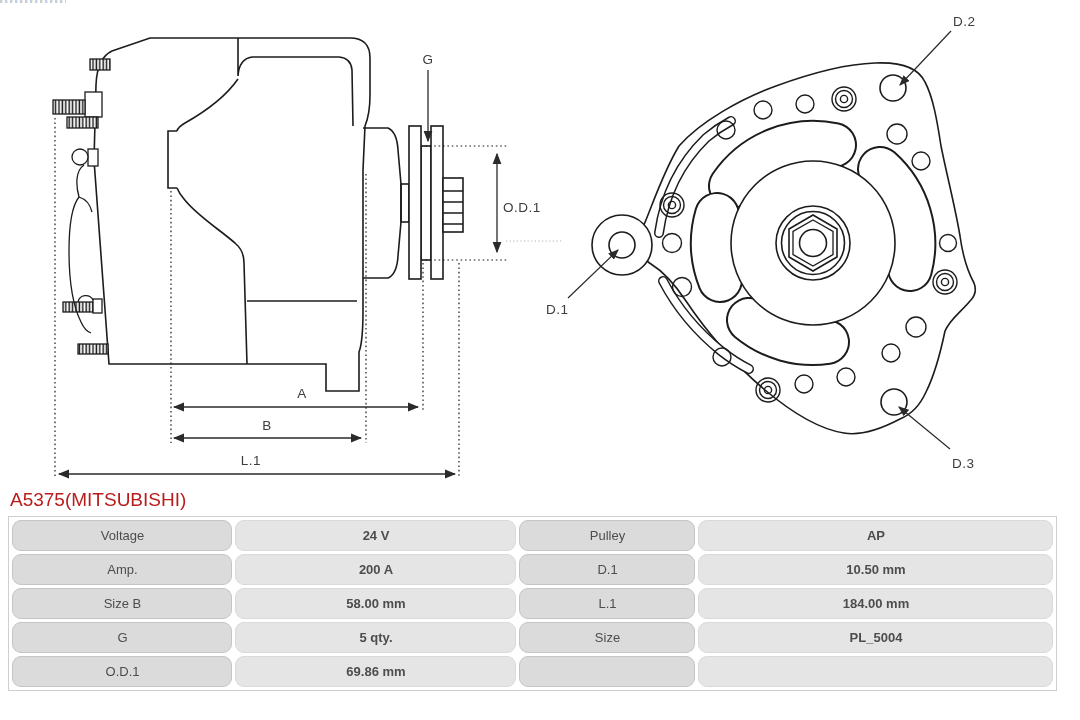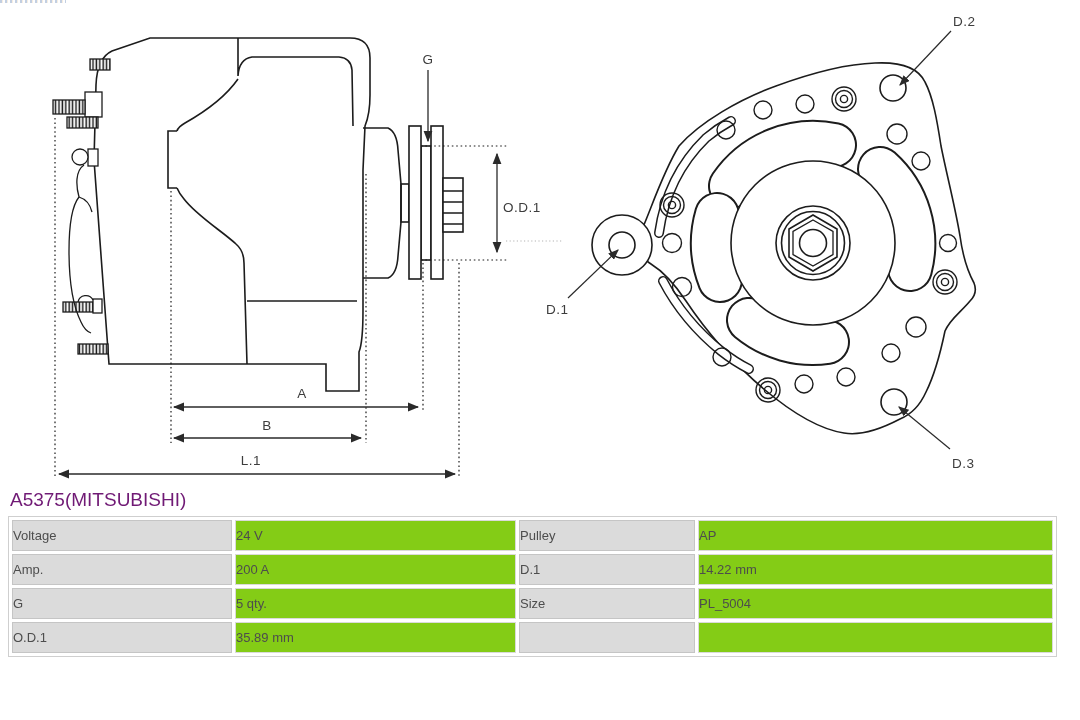--- a/index.html
+++ b/index.html
@@ -6,24 +6,24 @@
   body{width:1080px;height:720px;position:relative;overflow:hidden;
        font-family:"Liberation Sans", sans-serif;}
   .corner-artifact{position:absolute;left:0;top:0;width:66px;height:3px;opacity:.75;
        background:repeating-linear-gradient(90deg,#aebfd8 0 2px,#f3e8d8 2px 3px,transparent 3px 5px);}
   .drawing-wrap{position:absolute;left:0;top:0;width:1080px;height:488px;}
   svg text{font-family:"Liberation Sans", sans-serif;font-size:13.5px;fill:#3d3d3d;letter-spacing:.5px;}
   .page-title{position:absolute;left:10px;top:489px;font-size:19px;font-weight:400;}
   table.specs{position:absolute;left:8px;top:516px;width:1049px;
        border-collapse:separate;border-spacing:3px;border:1px solid #cfcfcf;
        font-size:13px;color:#4d4d4d;table-layout:fixed;}
-  table.specs td{height:29px;vertical-align:middle;text-align:left;padding:0 10px 0 0;
-       overflow:hidden;white-space:nowrap;}
+  table.specs td{height:29px;vertical-align:middle;text-align:center;padding:0 10px 0 11px;
+       overflow:hidden;white-space:nowrap;border-radius:9px;}
   td.k{background:#dbdbdb;border:1px solid #c5c5c5;}
-  td.v{background:#84cc16;border:1px solid #dadada;}
+  td.v{background:#e5e5e5;border:1px solid #dadada;font-weight:bold;}
 </style>
 </head>
 <body>
 
 <div class="corner-artifact"></div>
 
 <div class="drawing-wrap">
 <svg width="1080" height="488" viewBox="0 0 1080 488">
   <defs>
     <pattern id="hatch" width="3.4" height="10" patternUnits="userSpaceOnUse">
@@ -186,48 +186,54 @@
     <line x1="951" y1="31" x2="900" y2="85" marker-end="url(#arr)"></line>
     <line x1="568" y1="298" x2="618" y2="250" marker-end="url(#arr)"></line>
     <line x1="950" y1="449" x2="899" y2="407" marker-end="url(#arr)"></line>
   </g>
   <text x="953" y="26">D.2</text>
   <text x="546" y="314">D.1</text>
   <text x="952" y="468">D.3</text>
 </svg>
 </div>
 
-<div class="page-title" style="color:#701a75;">A5375(MITSUBISHI)</div>
+<div class="page-title" style="color:#b91c1c;">A5375(MITSUBISHI)</div>
 
 <table class="specs">
   <colgroup>
       <col style="width:220px">
       <col style="width:281px">
       <col style="width:176px">
       <col>
     </colgroup>
   <tbody>
     <tr>
       <td class="k">Voltage</td>
       <td class="v">24 V</td>
       <td class="k">Pulley</td>
       <td class="v">AP</td>
     </tr>
     <tr>
       <td class="k">Amp.</td>
       <td class="v">200 A</td>
       <td class="k">D.1</td>
-      <td class="v">14.22 mm</td>
+      <td class="v">10.50 mm</td>
+    </tr>
+    <tr>
+      <td class="k">Size B</td>
+      <td class="v">58.00 mm</td>
+      <td class="k">L.1</td>
+      <td class="v">184.00 mm</td>
     </tr>
     <tr>
       <td class="k">G</td>
       <td class="v">5 qty.</td>
       <td class="k">Size</td>
       <td class="v">PL_5004</td>
     </tr>
     <tr>
       <td class="k">O.D.1</td>
-      <td class="v">35.89 mm</td>
+      <td class="v">69.86 mm</td>
       <td class="k"></td>
       <td class="v"></td>
     </tr>
   </tbody>
 </table>
 
 </body></html>

